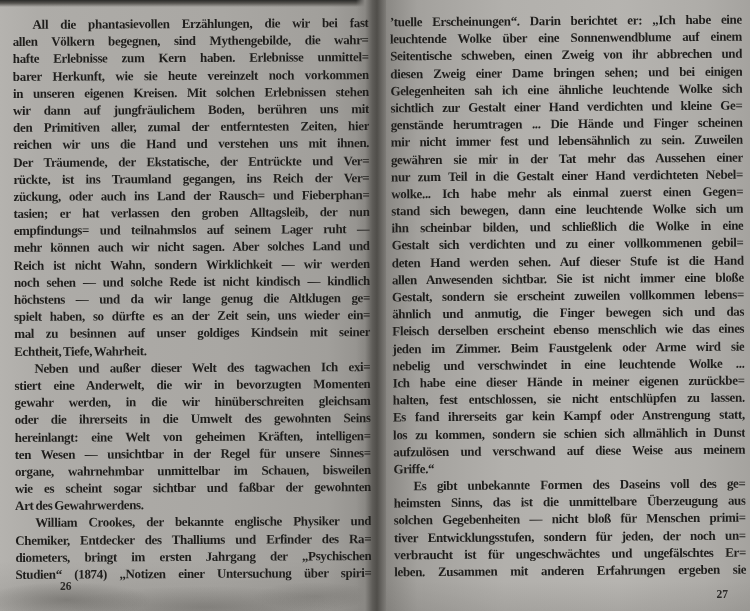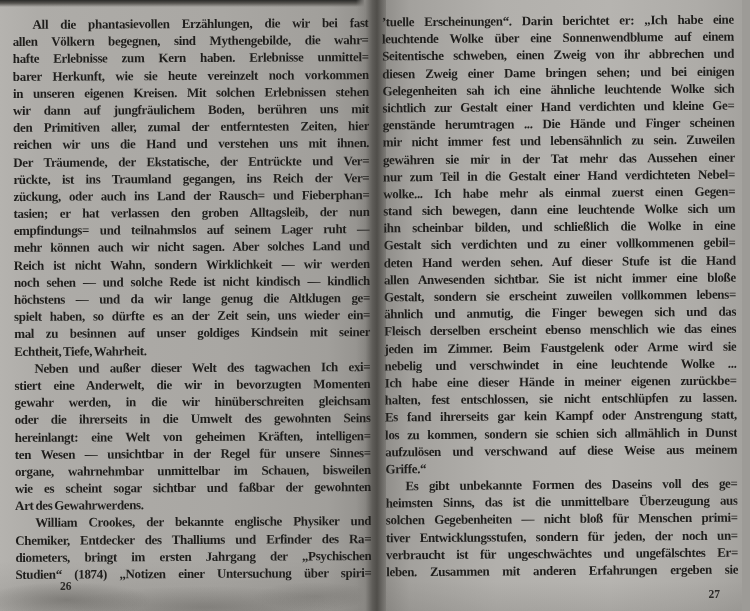--- a/index.html
+++ b/index.html
@@ -37,21 +37,21 @@
       radial-gradient(ellipse 90px 20px at 85% 70%, rgba(70,68,64,0.22), rgba(70,68,64,0) 70%),
       linear-gradient(to bottom, rgba(110,108,104,0) 0%, rgba(110,108,104,0.25) 100%);
   }
   .gutter {
     position: absolute; top: 0; left: 356px; width: 30px; height: 611px;
     background: linear-gradient(to right,
       rgba(100,98,94,0) 0%, #8a8884 30%, #5e5c58 55%, #504e4a 70%, #6c6a66 88%, #7e7c78 100%);
     z-index: 2;
   }
   .page.right {
-    left: 364px; width: 378px;
+    left: 372px; width: 378px;
     background: linear-gradient(to right,
       #716f6b 0%, #8b8985 4%, #a3a19d 12%, #b2b0ac 35%, #b6b4b0 65%, #aeaca8 88%, #a5a39f 100%);
     font-family: Liberation Serif, serif;
   }
   
   .page.right::after {
     content: "";
     position: absolute; left: 0; bottom: 0; width: 100%; height: 30px;
     background: linear-gradient(to bottom, rgba(100,98,94,0) 0%, rgba(100,98,94,0.18) 100%);
   }

